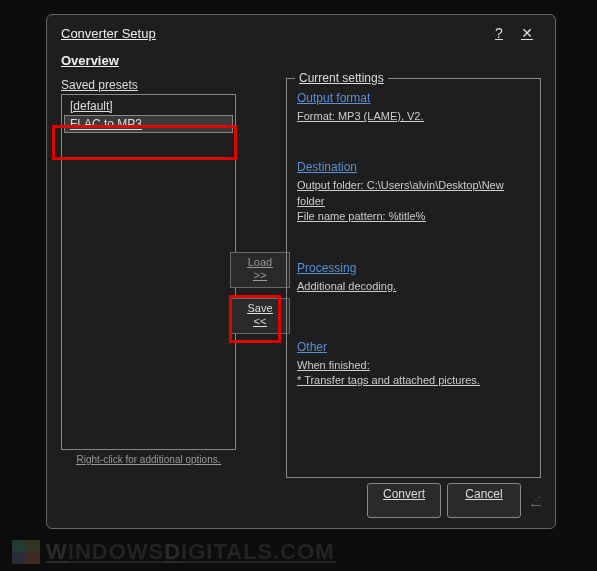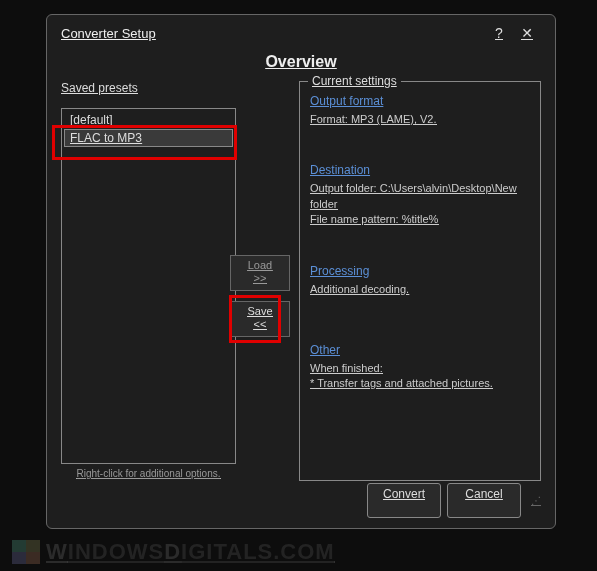--- a/index.html
+++ b/index.html
@@ -44,40 +44,39 @@
       text-align: center;
       font-size: 14px;
       color: #ddd;
       cursor: pointer;
     }
     .close-icon {
       font-size: 14px;
     }
     .subtitle {
       padding: 6px 14px 10px 14px;
-      font-size: 16px;
+      font-size: 13px;
       font-weight: bold;
       color: #eee;
-      text-align: center;
     }
     .content {
       display: flex;
       padding: 0 14px;
       position: relative;
       height: 400px;
     }
     .left-panel {
       width: 175px;
       display: flex;
       flex-direction: column;
     }
     .presets-label {
       font-size: 12px;
       color: #ddd;
-      margin-bottom: 13px;
+      margin-bottom: 2px;
     }
     .presets-list {
       border: 1px solid #888;
       height: 356px;
       background: #1e1e1e;
       padding: 2px;
     }
     .preset-item {
       padding: 2px 6px;
       font-size: 12px;
@@ -117,21 +116,21 @@
       cursor: pointer;
     }
     .save-btn {
       color: #ddd;
     }
     .right-panel {
       flex: 1;
       border: 1px solid #888;
       position: relative;
       padding: 12px 10px 18px 10px;
-      margin-left: 15px;
+      margin-left: 2px;
     }
     .fieldset-label {
       position: absolute;
       top: -8px;
       left: 8px;
       background: #1e1e1e;
       padding: 0 4px;
       font-size: 12px;
       color: #ddd;
     }

